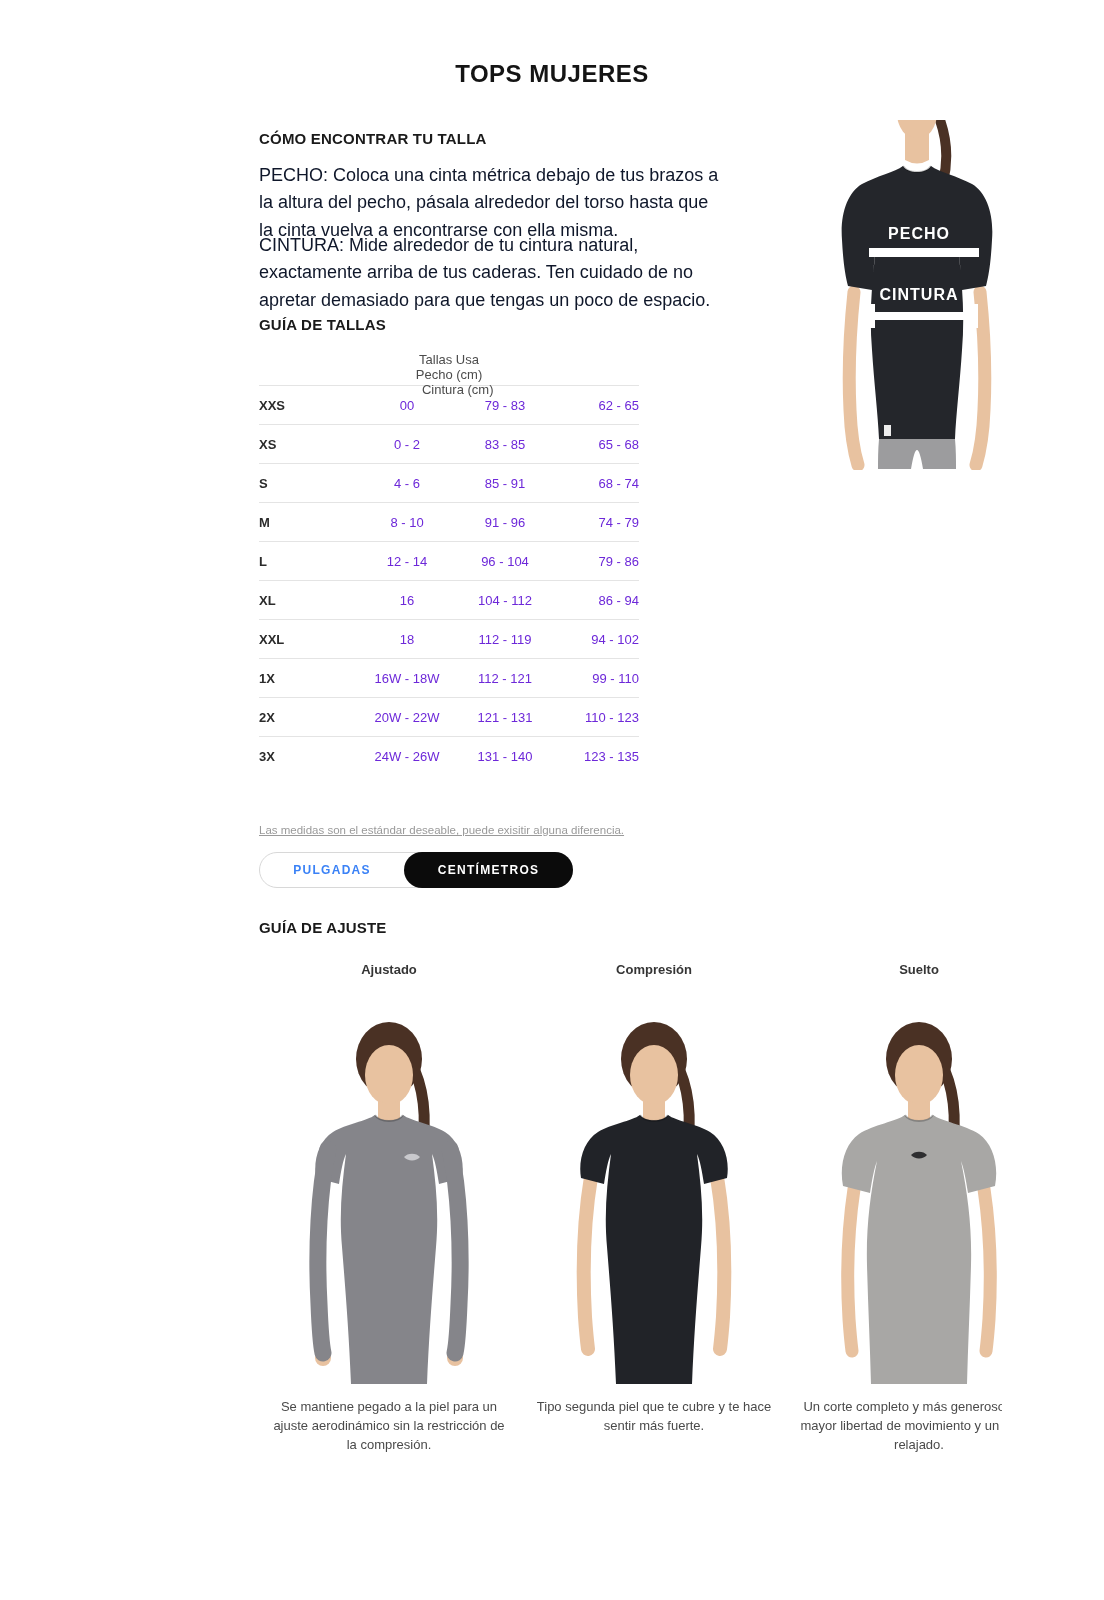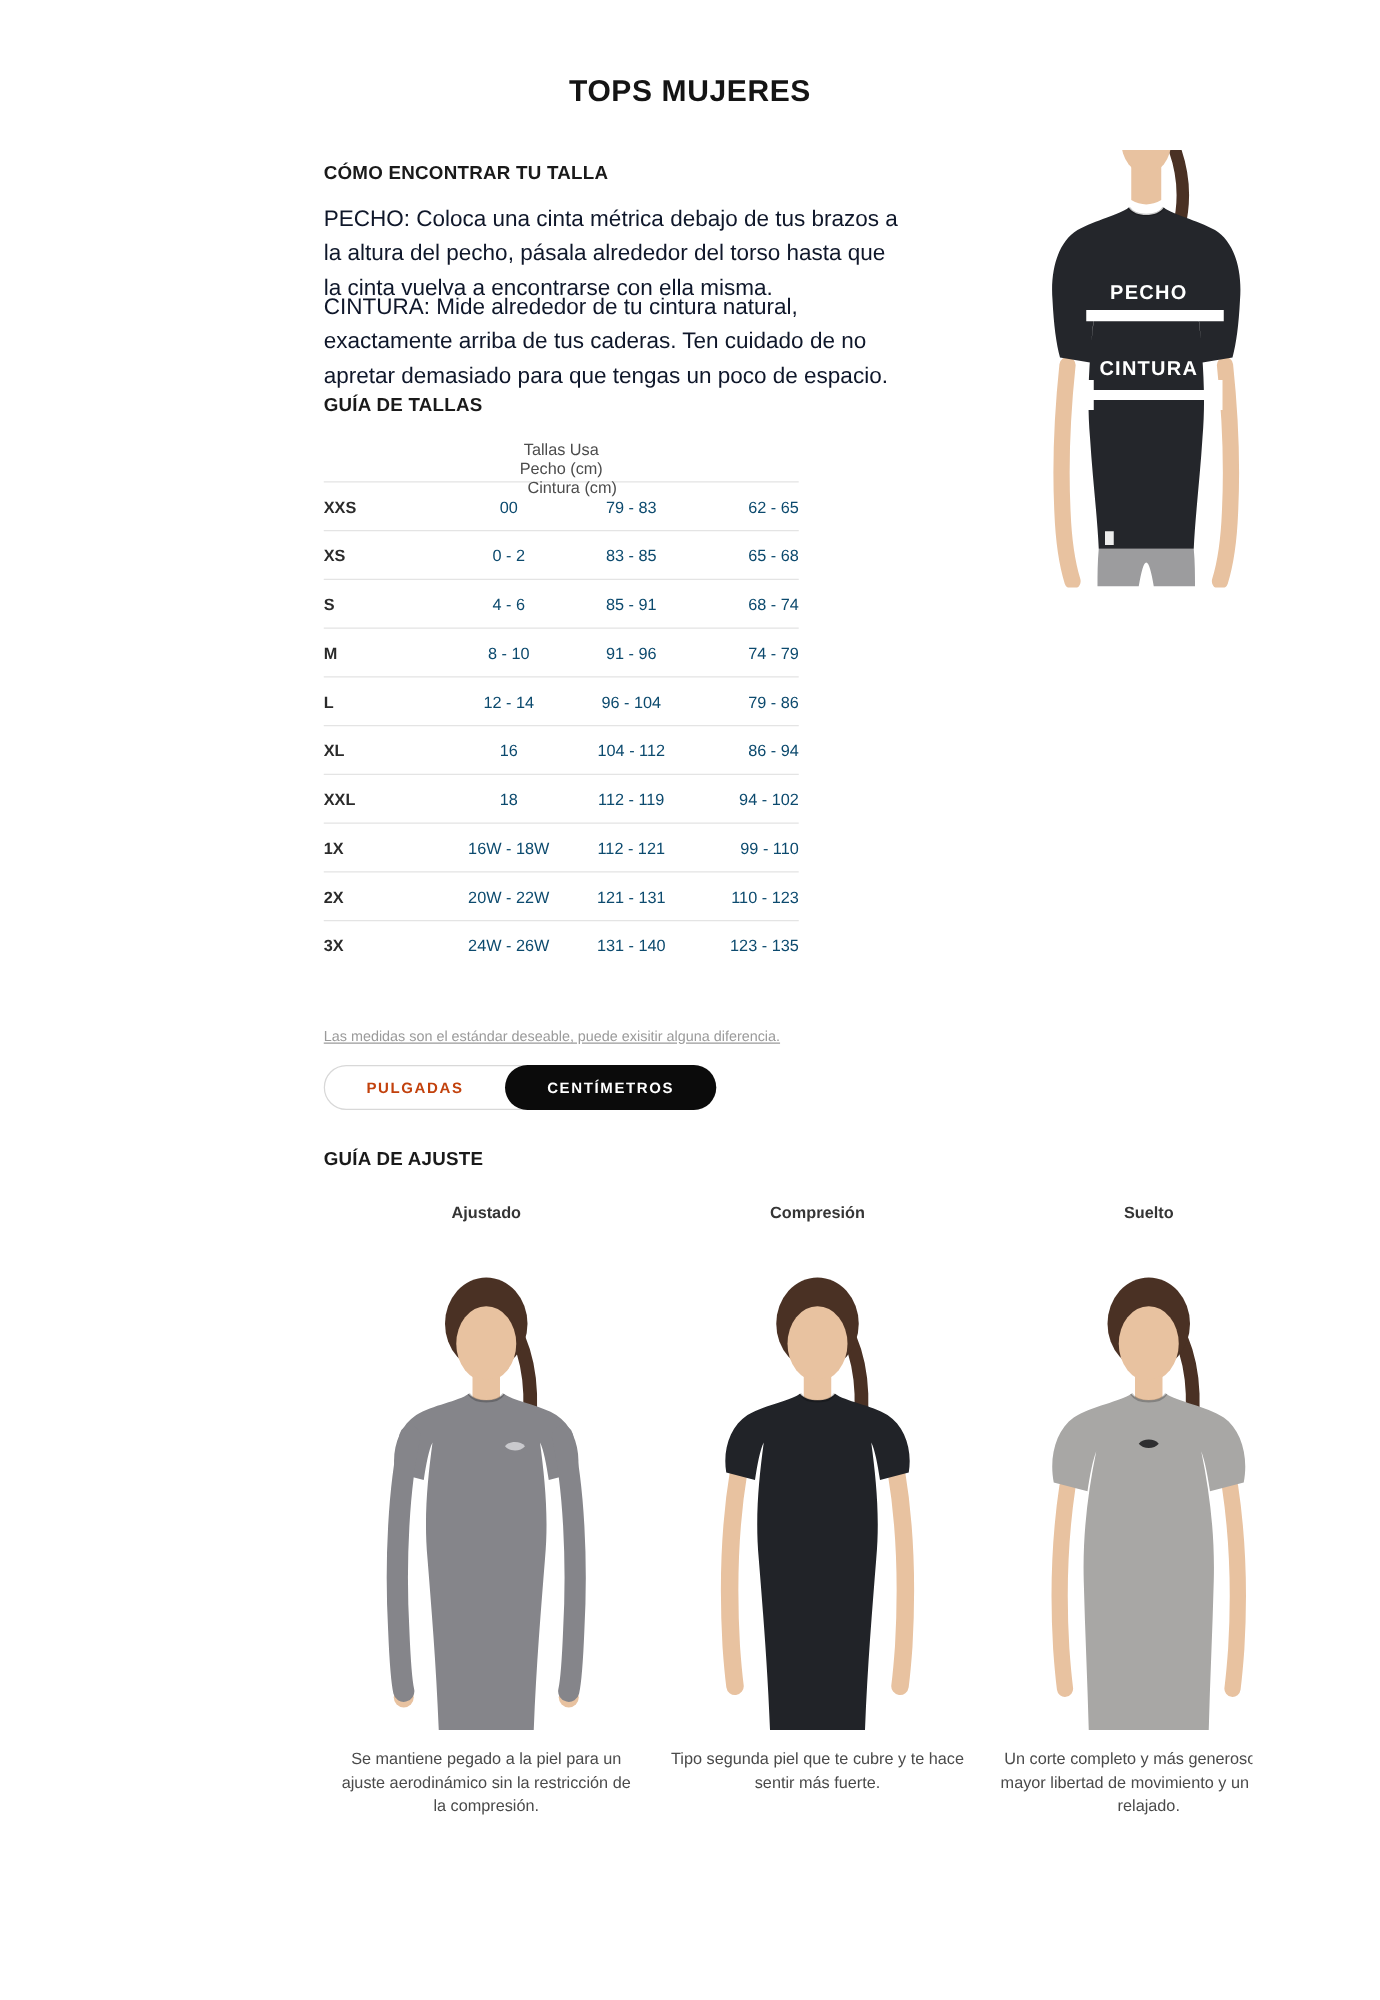--- a/index.html
+++ b/index.html
@@ -52,42 +52,42 @@
     display: flex; align-items: center;
     height: 39px; border-bottom: 1px solid #e4e4e4;
     font-size: 13px;
   }
   .trow.thead { height: 34px; flex-direction: column; }
   .trow.last { border-bottom: none; }
   .c0 { width: 95px;  text-align: left;  font-weight: bold; color: #2b2b2b; }
   .c1 { width: 106px; text-align: center; }
   .c2 { width: 90px;  text-align: center; }
   .c3 { width: 89px;  text-align: right; }
-  .trow .c1, .trow .c2, .trow .c3 { color: #0c4a6e; }
+  .trow .c1, .trow .c2, .trow .c3 { color: #6d28d9; }
   .thead .c1, .thead .c2, .thead .c3 { color: #4c4c4c; font-weight: normal; }
 
   .footnote {
     position: absolute; left: 157px; top: 810px;
     font-size: 11.5px; color: #9a9a9a; text-decoration: underline;
   }
 
   
   .toggle {
     position: absolute; left: 157px; top: 838px;
     width: 314px; height: 36px;
     border: 1px solid #d8d8d8; border-radius: 18px;
     background: #ffffff;
     display: flex; align-items: stretch;
   }
   .toggle .opt {
     display: flex; align-items: center; justify-content: center;
     font-size: 12px; font-weight: bold; letter-spacing: 1.3px;
     cursor: pointer;
   }
-  .toggle .opt-inactive { width: 145px; color: #c2410c; }
+  .toggle .opt-inactive { width: 145px; color: #3b82f6; }
   .toggle .opt-active {
     width: 170px; margin: -1px -1px -1px 0;
     background: #0b0b0b; color: #ffffff; border-radius: 18px;
   }
 
   
   .fits {
     position: absolute; left: 162px; top: 948px; width: 780px;
     display: flex; justify-content: space-between;
   }

